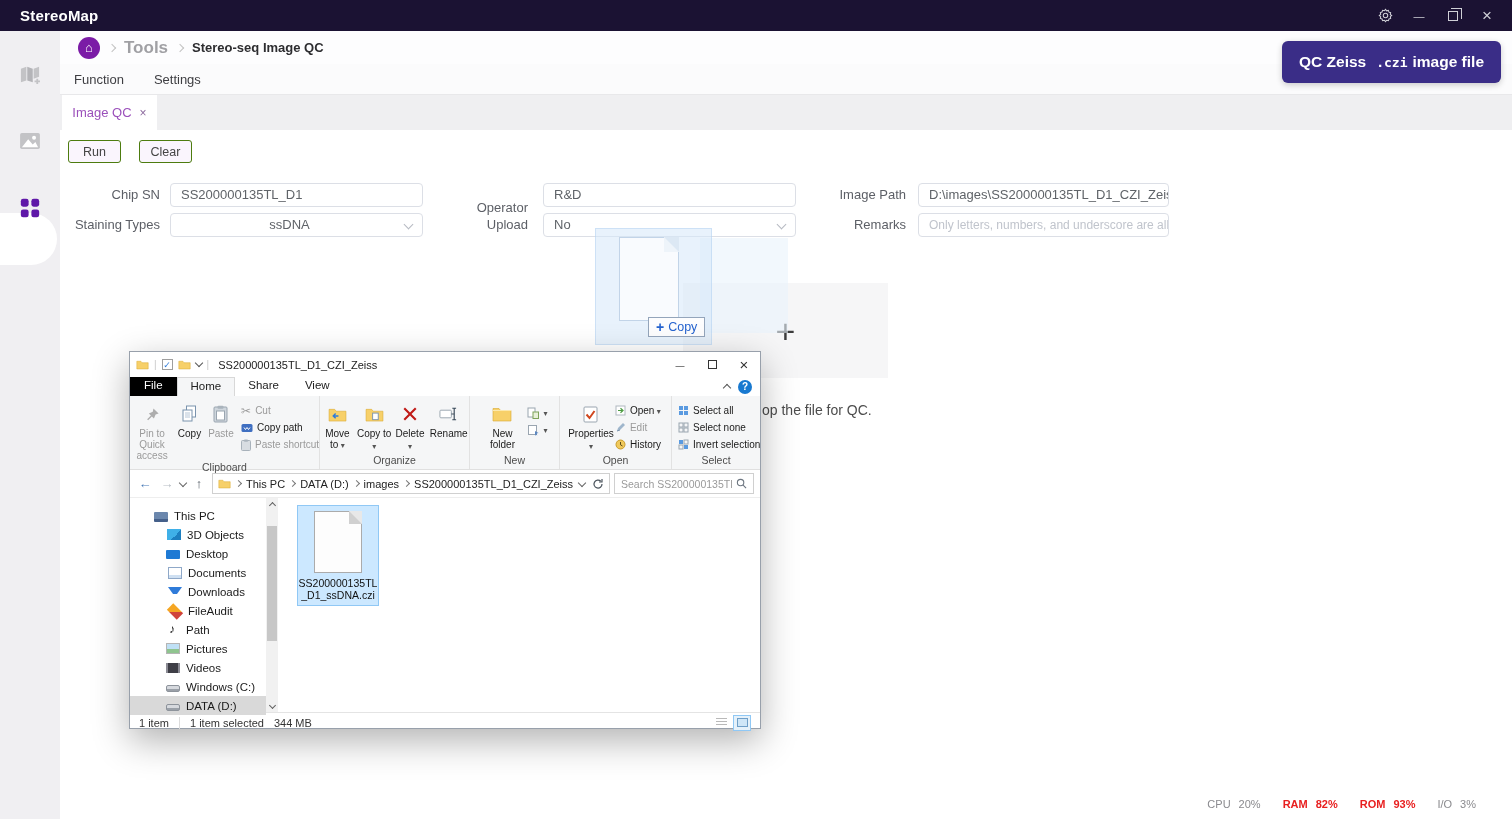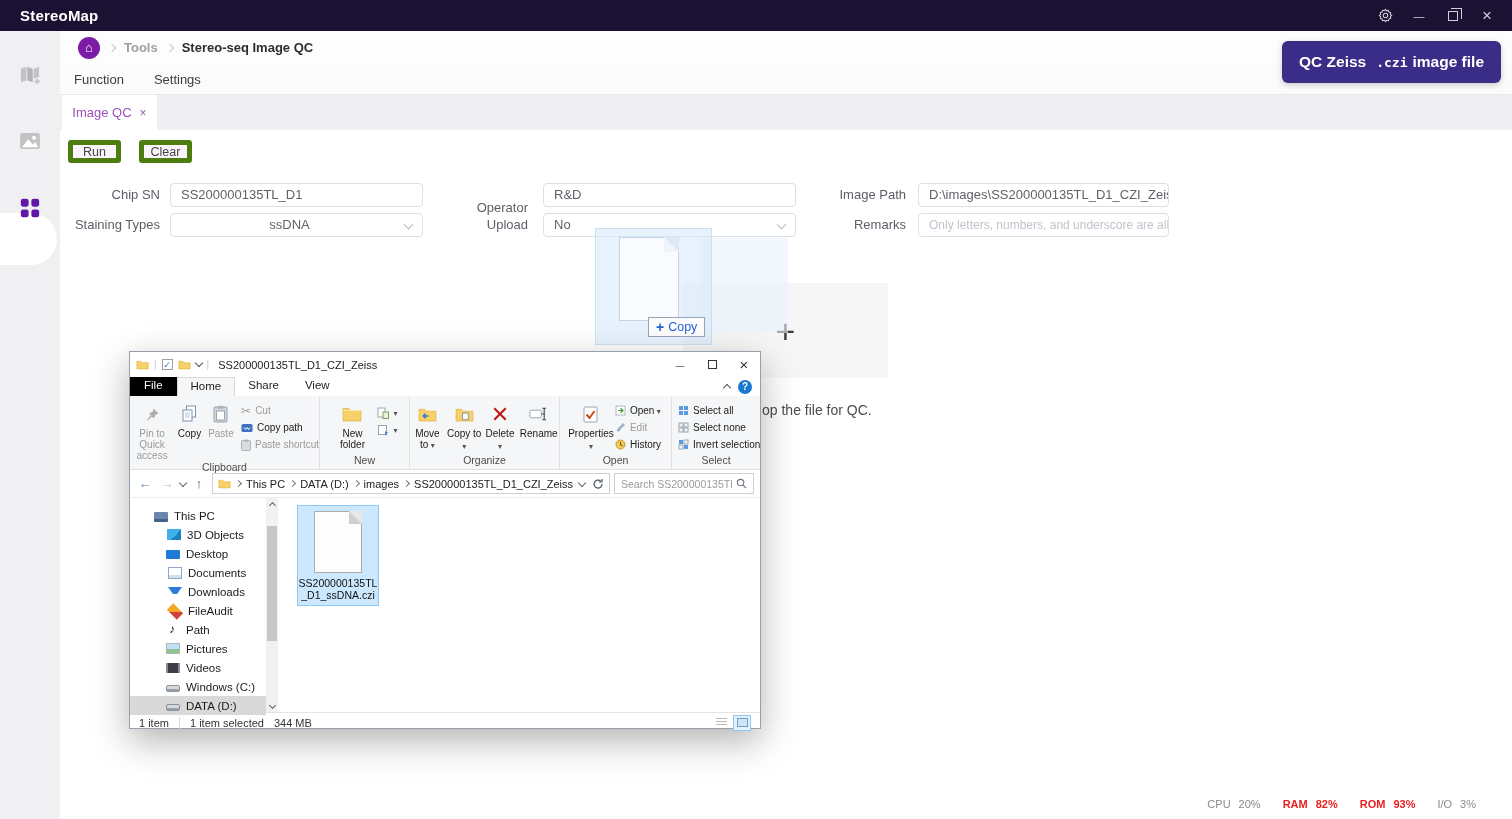--- a/index.html
+++ b/index.html
@@ -20,33 +20,33 @@
   
   .sidebar { position:absolute; left:0; top:31px; width:60px; height:788px; background:#f0eff2; z-index:5; }
   .side-pill { position:absolute; left:0; top:182px; width:57px; height:52px; background:#fff; border-radius:0 26px 26px 0; }
   .side-icon { position:absolute; left:30px; transform:translate(-50%,-50%); }
 
   
   .crumb-row { position:absolute; left:60px; top:31px; width:1452px; height:33px; background:#fdfdfe; display:flex; align-items:center; gap:9px; padding-left:18px; }
   .home-circle { width:22px; height:22px; border-radius:50%; background:#7b1ba6; color:#fff; display:flex; align-items:center; justify-content:center; font-size:13px; }
   .home-circle::before { content:"⌂"; }
   .crumb-sep { width:6px; height:6px; border-right:1.5px solid #c2c2c2; border-top:1.5px solid #c2c2c2; transform:rotate(45deg); }
-  .crumb-tools { color:#a0a0a4; font-size:13px; font-weight:bold; }
+  .crumb-tools { color:#a0a0a4; font-size:17px; font-weight:bold; }
   .crumb-current { color:#2d2d30; font-size:13px; font-weight:bold; }
   .menu-row { position:absolute; left:60px; top:64px; width:1452px; height:31px; background:#fbfbfc; border-bottom:1px solid #e8e8ea; display:flex; align-items:center; gap:18px; padding-left:8px; }
   .menu-item { font-size:13px; color:#3e3e42; padding:3px 6px; }
   .tabstrip { position:absolute; left:60px; top:95px; width:1452px; height:35px; background:#efeff1; }
   .tab-active { position:absolute; left:2px; top:0; width:95px; height:35px; background:#fff; display:flex; align-items:center; justify-content:center; gap:8px; }
   .tab-active .tab-label { color:#9b50bb; font-size:13px; }
   .tab-active .tab-close { color:#8d6a9e; font-size:12px; }
 
   .content { position:absolute; left:60px; top:130px; width:1452px; height:689px; background:#fff; }
 
   
-  .btn { position:absolute; height:23px; border:5px solid #4d7c0f; border-radius:3px; background:#faf5fd; color:#454545; font-size:12.5px; display:flex; align-items:center; justify-content:center; }
+  .btn { position:absolute; height:23px; border:1px solid #4d7c0f; border-radius:3px; background:#faf5fd; color:#454545; font-size:12.5px; display:flex; align-items:center; justify-content:center; }
   .btn-run { left:8px; top:10px; width:53px; }
   .btn-clear { left:79px; top:10px; width:53px; }
 
   
   .f-label { position:absolute; height:24px; line-height:24px; text-align:right; color:#5c5f66; font-size:13px; }
   .f-input { position:absolute; height:24px; line-height:22px; border:1px solid #dcdfe6; border-radius:4px; background:#fff; color:#5f6368; font-size:13px; padding:0 10px; overflow:hidden; white-space:nowrap; }
   .f-select { padding-right:24px; }
   .sel-arrow { position:absolute; right:10px; top:7px; width:7px; height:7px; border-right:1.4px solid #b6bac2; border-bottom:1.4px solid #b6bac2; transform:rotate(45deg); }
   .placeholder { color:#c0c4cc; font-size:12px; }
 
@@ -372,51 +372,20 @@
                   <rect x="0.5" y="1.5" width="9" height="10" rx="1" fill="#d8dde2" stroke="#a8b2bb"></rect>
                   <rect x="3" y="0.5" width="4" height="2.2" rx=".8" fill="#aab4bd"></rect>
                 </svg>
                 <span>Paste shortcut</span>
               </div>
           </div>
         </div>
         <div class="glabel">Clipboard</div>
       </div>
 
-      <div class="rgroup" style="width:90px;">
-        <div class="rbtns" style="justify-content:center; gap:4px;">
-          <div class="bigbtn" style="width:42px;">
-            <span class="icon24">
-                <svg width="20" height="16" viewBox="0 0 20 16">
-                  <path d="M1 2.5h6l1.6 2H19V15H1z" fill="#f7d069" stroke="#d9a92f" stroke-width=".6"></path>
-                  <path d="M1 4.5h18" stroke="#fce9ad" stroke-width="1"></path>
-                </svg>
-              </span>
-            <span class="blabel">New folder</span>
-          </div>
-          <div class="smallcol" style="padding-top:5px;">
-            <div class="smallitem">
-                <svg width="12" height="12" viewBox="0 0 12 12">
-                  <rect x="1" y="1" width="7" height="9" fill="#fff" stroke="#9aa5b0"></rect>
-                  <rect x="6" y="5" width="5.5" height="6.5" fill="#e8f0d8" stroke="#7fa35a"></rect>
-                </svg>
-                <span class="drop-after"></span>
-              </div>
-            <div class="smallitem">
-                <svg width="12" height="12" viewBox="0 0 12 12">
-                  <rect x="1.5" y="1.5" width="8" height="9" fill="#fff" stroke="#9aa5b0"></rect>
-                  <path d="M8 7l3.5 2-2 .5.8 2-1.5-1-.8 1.8z" fill="#5a86c2"></path>
-                </svg>
-                <span class="drop-after"></span>
-              </div>
-          </div>
-        </div>
-        <div class="glabel">New</div>
-      </div>
-
       <div class="rgroup" style="width:150px;">
         <div class="rbtns" style="justify-content:center; gap:2px;">
           <div class="bigbtn" style="width:36px;">
             <span class="icon24">
                 <svg width="19" height="15" viewBox="0 0 20 16">
                   <path d="M1 2.5h6l1.6 2H19V15H1z" fill="#f7d069" stroke="#d9a92f" stroke-width=".6"></path>
                   <path d="M11 9.5h-5M8 7l-2.5 2.5L8 12" stroke="#2f7bd9" stroke-width="1.6" fill="none"></path>
                 </svg>
               </span>
             <span class="blabel drop-after">Move to</span>
@@ -443,20 +412,51 @@
                 <svg width="19" height="14" viewBox="0 0 20 14">
                   <rect x="1" y="3" width="12" height="8" rx="1" fill="#fff" stroke="#9aa5b0"></rect>
                   <path d="M16 1v12M14 1h4M14 13h4" stroke="#3a4a5a" stroke-width="1.2"></path>
                   <path d="M16 7h-3" stroke="#3a4a5a"></path>
                 </svg>
               </span>
             <span class="blabel">Rename</span>
           </div>
         </div>
         <div class="glabel">Organize</div>
+      </div>
+
+      <div class="rgroup" style="width:90px;">
+        <div class="rbtns" style="justify-content:center; gap:4px;">
+          <div class="bigbtn" style="width:42px;">
+            <span class="icon24">
+                <svg width="20" height="16" viewBox="0 0 20 16">
+                  <path d="M1 2.5h6l1.6 2H19V15H1z" fill="#f7d069" stroke="#d9a92f" stroke-width=".6"></path>
+                  <path d="M1 4.5h18" stroke="#fce9ad" stroke-width="1"></path>
+                </svg>
+              </span>
+            <span class="blabel">New folder</span>
+          </div>
+          <div class="smallcol" style="padding-top:5px;">
+            <div class="smallitem">
+                <svg width="12" height="12" viewBox="0 0 12 12">
+                  <rect x="1" y="1" width="7" height="9" fill="#fff" stroke="#9aa5b0"></rect>
+                  <rect x="6" y="5" width="5.5" height="6.5" fill="#e8f0d8" stroke="#7fa35a"></rect>
+                </svg>
+                <span class="drop-after"></span>
+              </div>
+            <div class="smallitem">
+                <svg width="12" height="12" viewBox="0 0 12 12">
+                  <rect x="1.5" y="1.5" width="8" height="9" fill="#fff" stroke="#9aa5b0"></rect>
+                  <path d="M8 7l3.5 2-2 .5.8 2-1.5-1-.8 1.8z" fill="#5a86c2"></path>
+                </svg>
+                <span class="drop-after"></span>
+              </div>
+          </div>
+        </div>
+        <div class="glabel">New</div>
       </div>
 
       <div class="rgroup" style="width:112px;">
         <div class="rbtns" style="justify-content:center; gap:3px;">
           <div class="bigbtn" style="width:42px;">
             <span class="icon24">
                 <svg width="15" height="17" viewBox="0 0 15 17">
                   <rect x="1" y="1" width="13" height="15" rx="1" fill="#fff" stroke="#9aa5b0"></rect>
                   <path d="M3.5 8.5l3 3.5 5-7" stroke="#d0471f" stroke-width="2" fill="none"></path>
                 </svg>

